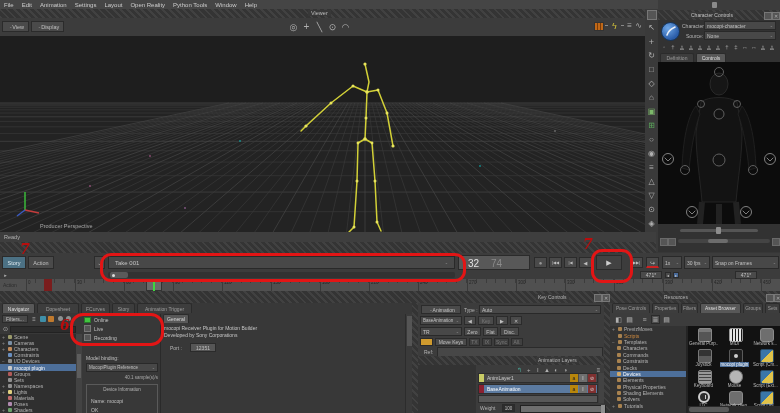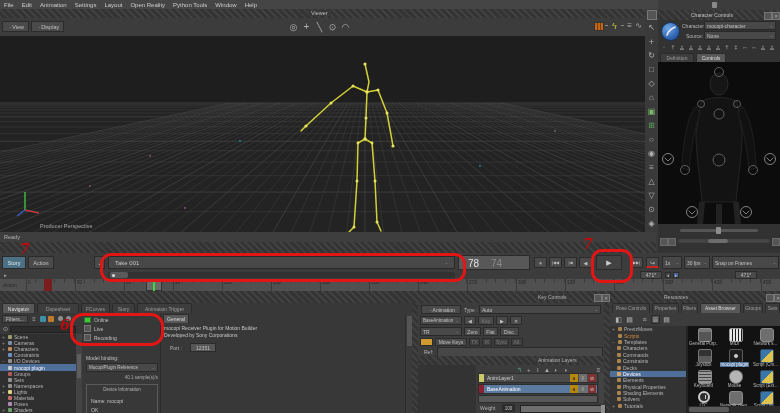--- a/index.html
+++ b/index.html
@@ -343,21 +343,21 @@
 
   <div class="abs" style="left:0;top:253px;width:780px;height:26px;background:#3c3c3c;">
     <div class="btn abs f55" style="left:2px;top:3px;width:24px;height:13px;background:#4c7184;color:#dce8ee;">Story</div>
     <div class="btn abs f55" style="left:28px;top:3px;width:26px;height:13px;">Action</div>
     <div class="btn abs" style="left:94px;top:3px;width:11px;height:13px;font-size:5px;">⌄</div>
     <div class="dd abs f6" style="left:108px;top:3px;width:347px;height:13px;padding:0 6px;">
         <span>Take 001</span>
         <span class="car">⌄</span>
       </div>
     <div class="abs" style="left:458px;top:2px;width:72px;height:15px;background:#585858;border:1px solid #2b2b2b;box-sizing:border-box;">
-      <span class="abs" style="left:9px;top:2px;font-size:10px;color:#e2e2e2;">78</span>
+      <span class="abs" style="left:9px;top:2px;font-size:10px;color:#e2e2e2;">32</span>
       <span class="abs" style="left:32px;top:2px;font-size:10px;color:#8b8b8b;">74</span>
     </div>
     <div class="btn abs" style="left:534px;top:4px;width:13px;height:11px;font-size:6px;color:#999;">●</div>
     <div class="btn abs" style="left:549px;top:4px;width:13px;height:11px;font-size:4px;">|◀◀</div>
     <div class="btn abs" style="left:564px;top:4px;width:13px;height:11px;font-size:4px;">|◀</div>
     <div class="btn abs" style="left:579px;top:4px;width:13px;height:11px;font-size:5px;">◀</div>
     <div class="btn abs" style="left:596px;top:2px;width:26px;height:15px;background:#424242;font-size:7px;color:#cfcfcf;">▶</div>
     <div class="btn abs" style="left:630px;top:4px;width:13px;height:11px;font-size:4px;">▶▶|</div>
     <div class="btn abs" style="left:646px;top:4px;width:13px;height:11px;font-size:6px;border-bottom:2px solid #c22;">↪</div>
     <div class="dd abs f5" style="left:662px;top:3px;width:20px;height:13px;">

